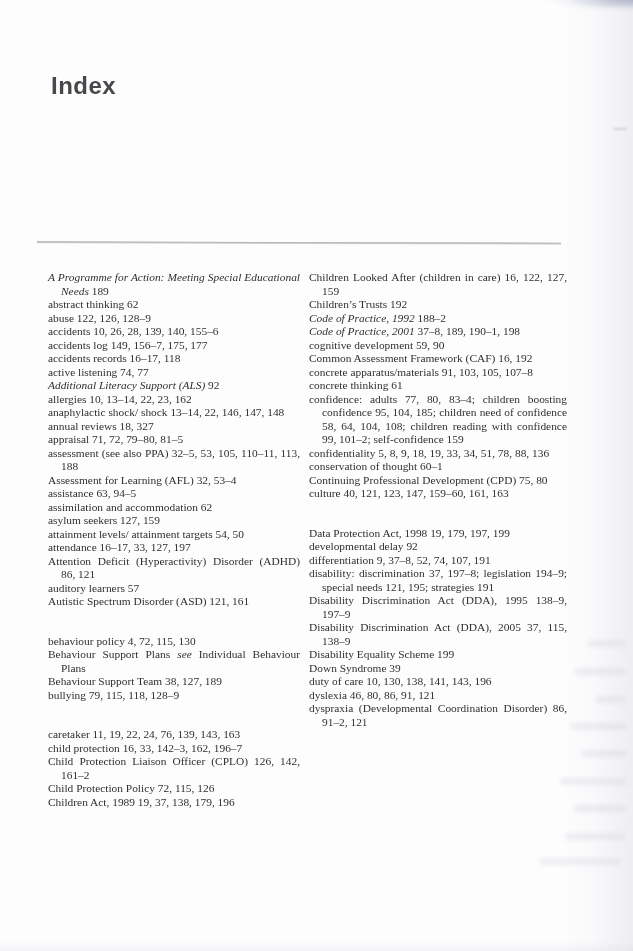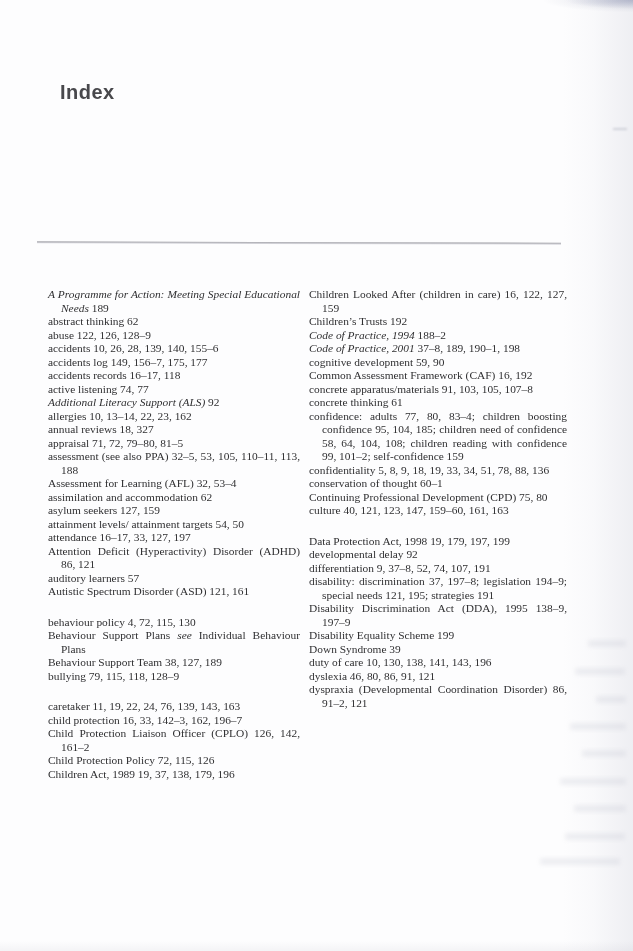--- a/index.html
+++ b/index.html
@@ -15,50 +15,50 @@
     background:
       radial-gradient(140px 18px at 640px 0px, rgba(150,155,180,0.35), rgba(150,155,180,0) 70%),
       linear-gradient(to left, rgba(170,172,190,0.18), rgba(170,172,190,0.05) 40px, rgba(170,172,190,0) 70px),
       linear-gradient(to top, rgba(160,160,175,0.10), rgba(160,160,175,0) 10px),
       #fdfdfe;
     overflow:hidden;
   }
   .page-title{
     position:absolute;
     left:47px;top:68px;
-    margin:13px;
+    margin:4px;
     font-family:"Liberation Sans", sans-serif;
-    font-size:20px;
+    font-size:24px;
     font-weight:600;
     letter-spacing:0.5px;
     color:#48484c;
   }
   .rule{
     position:absolute;
     left:37px;top:242px;
     width:524px;height:2px;
     background:linear-gradient(to bottom, rgba(90,90,100,0.55), rgba(160,160,175,0.35));
     transform:rotate(0.15deg);
   }
   .col{
     position:absolute;
-    top:288px;
+    top:271px;
     color:#2f2f31;
     font-size:11.4px;
     line-height:13.5px;
     text-align:justify;
   }
   .col-left{left:48px;width:252px;}
   .col-right{left:309px;width:258px;font-family:Liberation Serif, serif;}
   .entry{
     margin:0;
     padding-left:13px;
     text-indent:-13px;
   }
-  .entry.gap{margin-top:17px;}
+  .entry.gap{margin-top:26px;}
   .entry i{font-style:italic;}
   
   .ghost{
     position:absolute;
     background:#b9bcc9;
     opacity:0.22;
     filter:blur(2px);
     border-radius:2px;
   }
   .g1{left:588px;top:640px;width:38px;height:7px;}
@@ -91,60 +91,63 @@
   <div class="col col-left" id="col-left">
       <p class="entry"><i>A Programme for Action: Meeting Special Educational Needs</i><span> 189</span></p>
       <p class="entry"><span>abstract thinking 62</span></p>
       <p class="entry"><span>abuse 122, 126, 128–9</span></p>
       <p class="entry"><span>accidents 10, 26, 28, 139, 140, 155–6</span></p>
       <p class="entry"><span>accidents log 149, 156–7, 175, 177</span></p>
       <p class="entry"><span>accidents records 16–17, 118</span></p>
       <p class="entry"><span>active listening 74, 77</span></p>
       <p class="entry"><i>Additional Literacy Support (ALS)</i><span> 92</span></p>
       <p class="entry"><span>allergies 10, 13–14, 22, 23, 162</span></p>
+      <p class="entry"><span>anaphylactic shock/ shock 13–14, 22, 146, 147, 148</span></p>
       <p class="entry"><span>annual reviews 18, 327</span></p>
       <p class="entry"><span>appraisal 71, 72, 79–80, 81–5</span></p>
       <p class="entry"><span>assessment (see also PPA) 32–5, 53, 105, 110–11, 113, 188</span></p>
       <p class="entry"><span>Assessment for Learning (AFL) 32, 53–4</span></p>
+      <p class="entry"><span>assistance 63, 94–5</span></p>
       <p class="entry"><span>assimilation and accommodation 62</span></p>
       <p class="entry"><span>asylum seekers 127, 159</span></p>
       <p class="entry"><span>attainment levels/ attainment targets 54, 50</span></p>
       <p class="entry"><span>attendance 16–17, 33, 127, 197</span></p>
       <p class="entry"><span>Attention Deficit (Hyperactivity) Disorder (ADHD) 86, 121</span></p>
       <p class="entry"><span>auditory learners 57</span></p>
       <p class="entry"><span>Autistic Spectrum Disorder (ASD) 121, 161</span></p>
       <p class="entry gap"><span>behaviour policy 4, 72, 115, 130</span></p>
       <p class="entry"><span>Behaviour Support Plans </span><i>see</i><span> Individual Behaviour Plans</span></p>
       <p class="entry"><span>Behaviour Support Team 38, 127, 189</span></p>
       <p class="entry"><span>bullying 79, 115, 118, 128–9</span></p>
       <p class="entry gap"><span>caretaker 11, 19, 22, 24, 76, 139, 143, 163</span></p>
       <p class="entry"><span>child protection 16, 33, 142–3, 162, 196–7</span></p>
       <p class="entry"><span>Child Protection Liaison Officer (CPLO) 126, 142, 161–2</span></p>
       <p class="entry"><span>Child Protection Policy 72, 115, 126</span></p>
       <p class="entry"><span>Children Act, 1989 19, 37, 138, 179, 196</span></p>
     </div>
   <div class="col col-right" id="col-right">
       <p class="entry"><span>Children Looked After (children in care) 16, 122, 127, 159</span></p>
       <p class="entry"><span>Children’s Trusts 192</span></p>
-      <p class="entry"><i>Code of Practice, 1994</i><span> 188–2</span></p>
+      <p class="entry"><i>Code of Practice, 1992</i><span> 188–2</span></p>
       <p class="entry"><i>Code of Practice, 2001</i><span> 37–8, 189, 190–1, 198</span></p>
       <p class="entry"><span>cognitive development 59, 90</span></p>
       <p class="entry"><span>Common Assessment Framework (CAF) 16, 192</span></p>
       <p class="entry"><span>concrete apparatus/materials 91, 103, 105, 107–8</span></p>
       <p class="entry"><span>concrete thinking 61</span></p>
       <p class="entry"><span>confidence: adults 77, 80, 83–4; children boosting confidence 95, 104, 185; children need of confidence 58, 64, 104, 108; children reading with confidence 99, 101–2; self-confidence 159</span></p>
       <p class="entry"><span>confidentiality 5, 8, 9, 18, 19, 33, 34, 51, 78, 88, 136</span></p>
       <p class="entry"><span>conservation of thought 60–1</span></p>
       <p class="entry"><span>Continuing Professional Development (CPD) 75, 80</span></p>
       <p class="entry"><span>culture 40, 121, 123, 147, 159–60, 161, 163</span></p>
       <p class="entry gap"><span>Data Protection Act, 1998 19, 179, 197, 199</span></p>
       <p class="entry"><span>developmental delay 92</span></p>
       <p class="entry"><span>differentiation 9, 37–8, 52, 74, 107, 191</span></p>
       <p class="entry"><span>disability: discrimination 37, 197–8; legislation 194–9; special needs 121, 195; strategies 191</span></p>
       <p class="entry"><span>Disability Discrimination Act (DDA), 1995 138–9, 197–9</span></p>
+      <p class="entry"><span>Disability Discrimination Act (DDA), 2005 37, 115, 138–9</span></p>
       <p class="entry"><span>Disability Equality Scheme 199</span></p>
       <p class="entry"><span>Down Syndrome 39</span></p>
       <p class="entry"><span>duty of care 10, 130, 138, 141, 143, 196</span></p>
       <p class="entry"><span>dyslexia 46, 80, 86, 91, 121</span></p>
       <p class="entry"><span>dyspraxia (Developmental Coordination Disorder) 86, 91–2, 121</span></p>
     </div>
 
   <div class="curl"></div>
   <div class="facing-edge"></div>
   <div class="ghost g1"></div>

